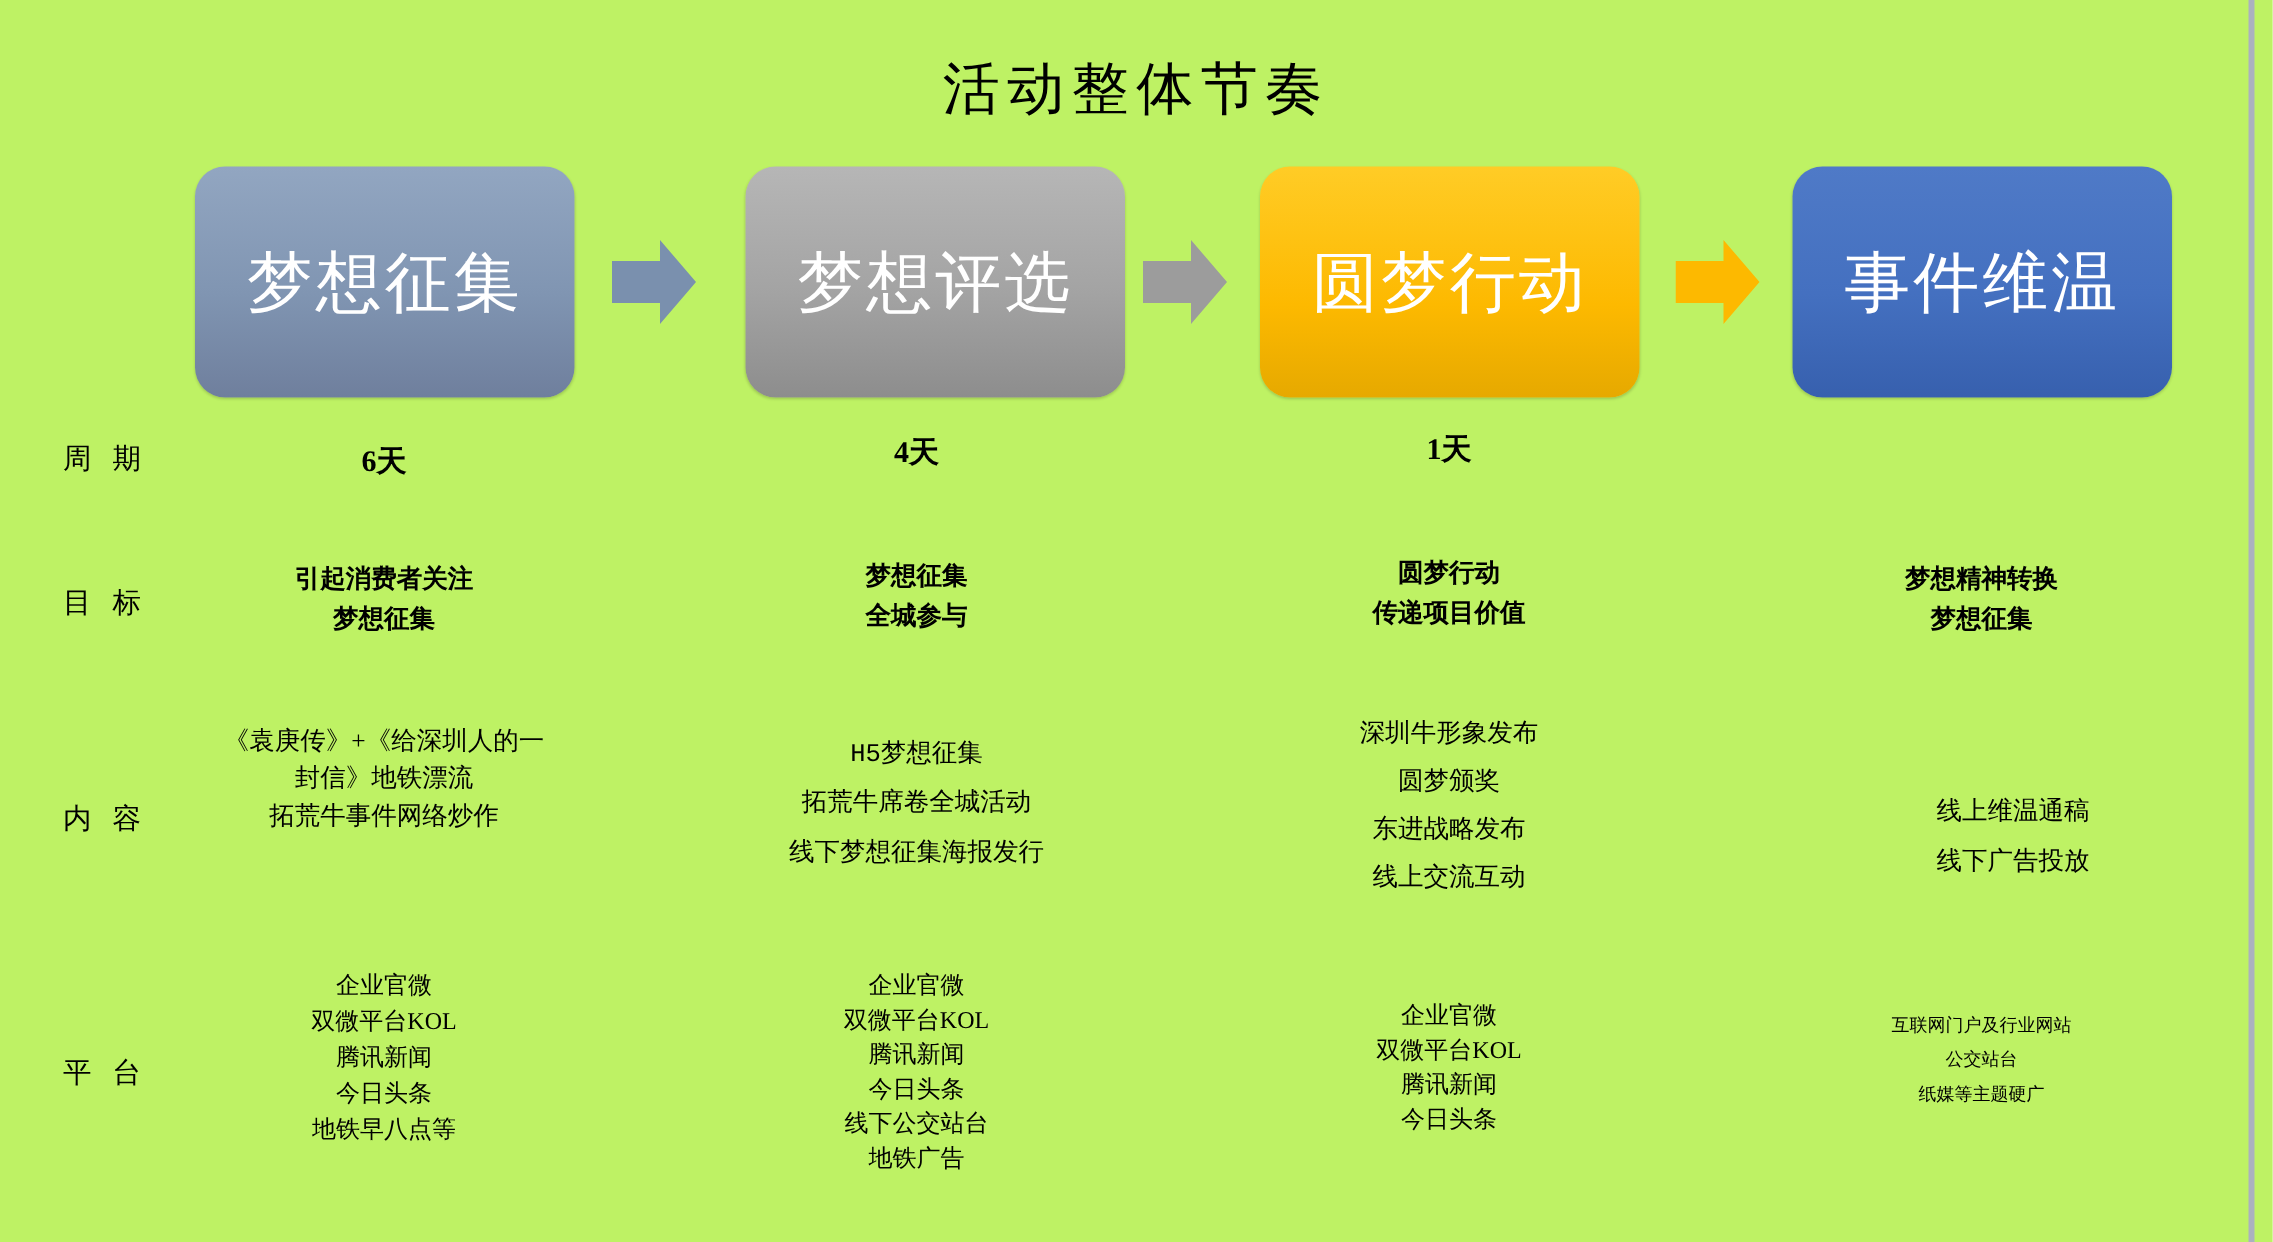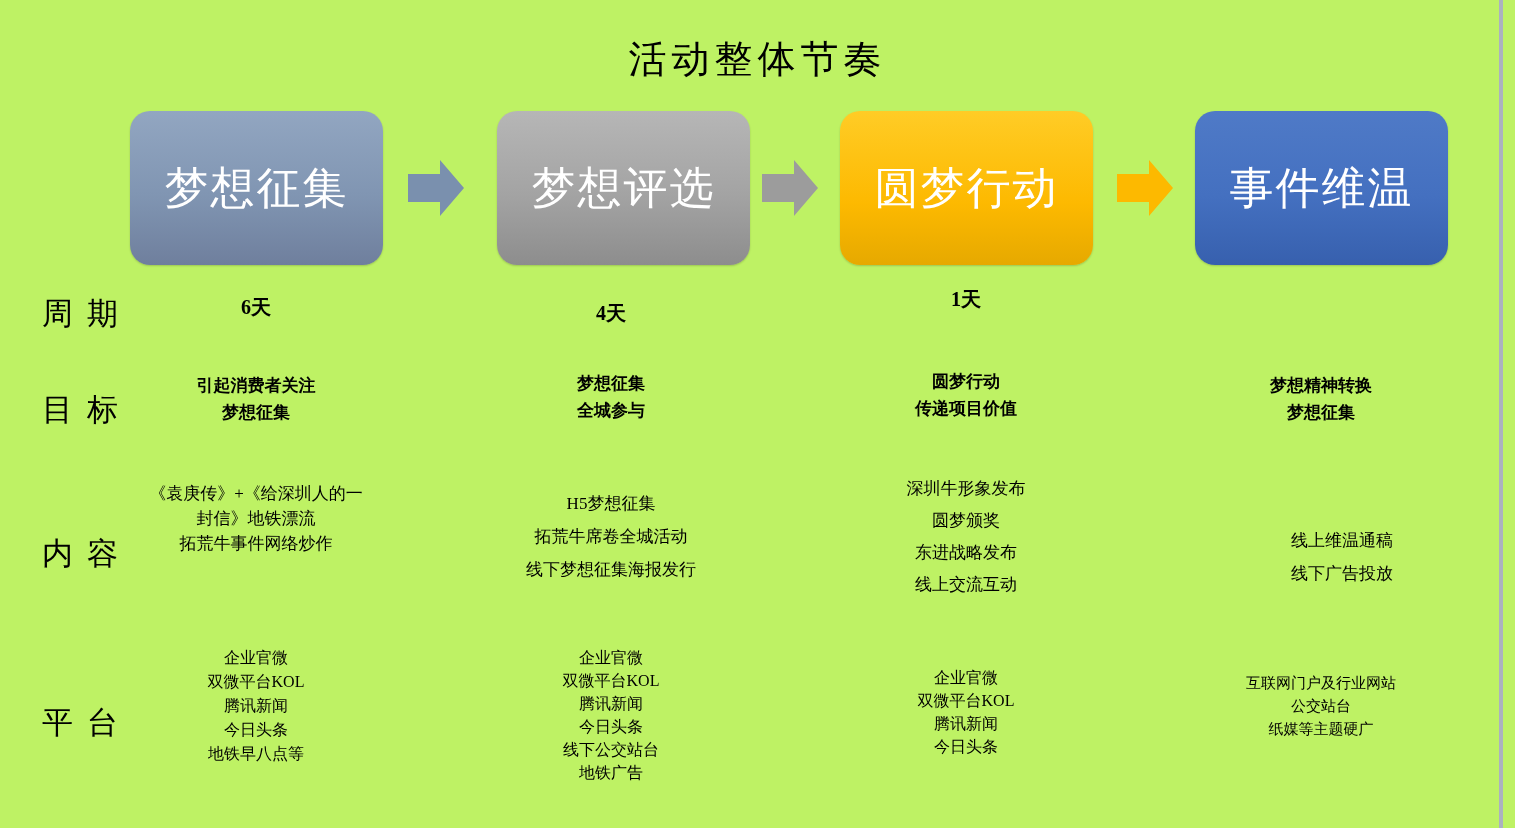--- a/index.html
+++ b/index.html
@@ -19,48 +19,48 @@
   }
   .box1{left:130px;background:linear-gradient(180deg,#92a6c1 0%,#8095b2 55%,#6f7f9d 100%);}
   .box2{left:485px;background:linear-gradient(180deg,#b6b6b6 0%,#a3a3a3 55%,#8d8d8d 100%);margin-left:12px;}
   .box3{left:840px;background:linear-gradient(180deg,#ffcc26 0%,#fdb900 60%,#e6a900 100%);}
   .box4{left:1195px;background:linear-gradient(180deg,#4f7ac7 0%,#4470c0 55%,#3760ae 100%);justify-content:center;}
   .arrow{position:absolute;top:158px;width:57px;height:60px;}
   .arrow1{left:408px;}
   .arrow2{left:762px;}
   .arrow3{left:1117px;}
   .row-label{
-    position:absolute;left:42px;font-size:31px;letter-spacing:14px;color:#000;white-space:nowrap;
+    position:absolute;left:42px;font-size:19px;letter-spacing:14px;color:#000;white-space:nowrap;
   }
   .lab-cycle{top:293px;}
   .lab-goal{top:389px;}
   .lab-content{top:533px;}
   .lab-platform{top:702px;}
   .cell{
     position:absolute;width:340px;text-align:center;white-space:pre-line;
     font-size:17px;color:#000;
   }
   .cycle{font-size:20px;font-weight:bold;white-space:nowrap;}
   .cy1{left:86px;top:294px;}
-  .cy2{left:441px;top:300px;}
+  .cy2{left:441px;top:288px;}
   .cy3{left:796px;top:286px;}
   .cy4{left:1151px;top:286px;}
   .goal{line-height:27px;font-weight:bold;}
   .go1{left:86px;top:372px;}
   .go2{left:441px;top:370px;}
   .go3{left:796px;top:368px;}
   .go4{left:1151px;top:372px;}
   .ct1{left:86px;top:481px;line-height:25px;}
-  .ct2{left:441px;top:487px;line-height:33px;}
+  .ct2{left:441px;top:487px;line-height:33px;font-family:Liberation Mono, monospace;}
   .ct3{left:796px;top:473px;line-height:32px;}
   .ct4{left:1172px;top:524px;line-height:33px;}
   .pf1{left:86px;top:646px;line-height:24px;font-size:16px;}
   .pf2{left:441px;top:646px;line-height:23px;font-size:16px;}
   .pf3{left:796px;top:666px;line-height:23px;font-size:16px;}
-  .pf4{left:1151px;top:672px;line-height:23px;font-size:15px;}
+  .pf4{left:1151px;top:672px;line-height:23px;font-size:12px;}
   .edge-line{
     position:absolute;left:1499px;top:0;width:4px;height:828px;background:#abb1bf;
   }
 </style>
 </head>
 <body>
 
 <div id="slide">
 
   <div class="title">活动整体节奏</div>

